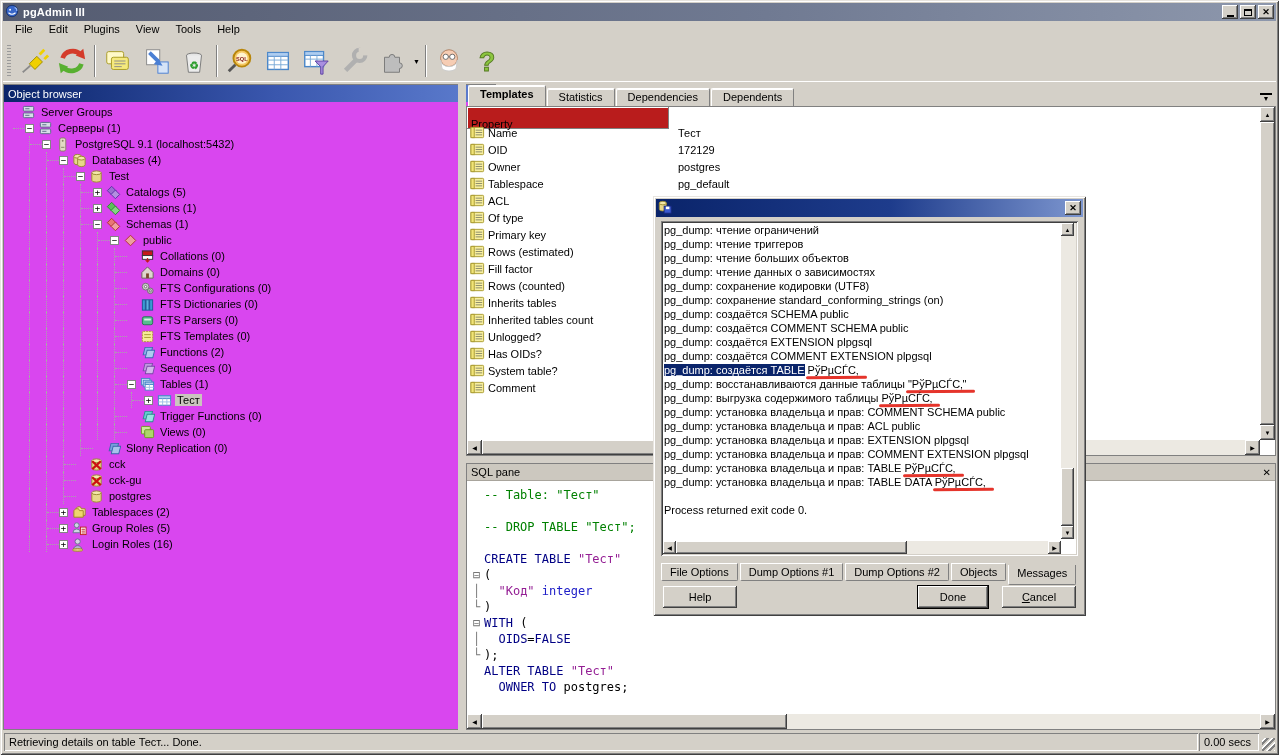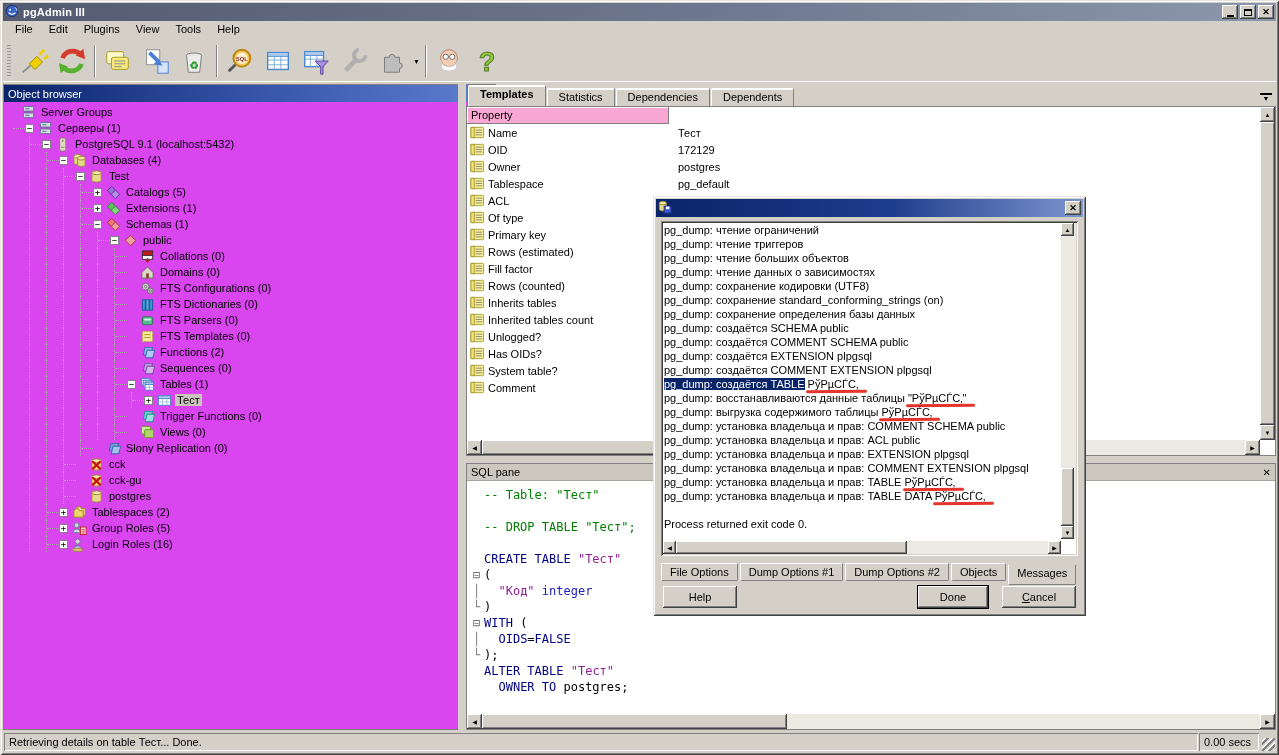--- a/index.html
+++ b/index.html
@@ -49,21 +49,21 @@
   .main-tabbar{position:absolute;left:466px;right:3px;top:84px;height:22px;display:flex;align-items:flex-end;padding-left:2px;}
   .mtab{height:18px;padding:2px 11px 0;margin-right:1px;background:#d4d0c8;
         border:1px solid #808080;border-bottom:none;border-top-color:#fff;border-left-color:#fff;
         box-shadow:inset 0 1px 0 #fff;border-radius:2px 2px 0 0;}
   .mtab.active{height:21px;font-weight:bold;background:#d4d0c8;position:relative;z-index:2;}
   .chev{margin-left:auto;margin-bottom:4px;margin-right:4px;width:12px;text-align:center;}
   .chev-bar{height:2px;background:#000;margin-bottom:1px;}
   .chev-tri{font-size:7px;line-height:6px;}
   .props-panel{position:absolute;left:466px;right:3px;top:106px;height:350px;background:#fff;border:1px solid #808080;}
   .prop-head{display:flex;height:17px;}
-  .ph-cell{background:#f9a8d4;box-shadow:inset -1px -1px 0 #808080, inset 1px 1px 0 #fff;padding:2px 4px;}
+  .ph-cell{background:#b91c1c;box-shadow:inset -1px -1px 0 #808080, inset 1px 1px 0 #fff;padding:11px 4px;}
   .ph-prop{width:202px;}
   .ph-val{flex:1;}
   .prow{display:flex;align-items:center;height:17px;padding-left:3px;}
   .prop-cell{width:199px;display:flex;align-items:center;gap:3px;}
   .pval{padding-left:9px;}
   .hscroll{position:absolute;height:15px;background:#ece9e2;}
   .vscroll{position:absolute;width:15px;background:#ece9e2;}
   .props-h{left:0;right:15px;bottom:0;}
   .props-v{right:0;top:0;bottom:15px;}
   .sarr{position:absolute;width:15px;height:15px;display:flex;align-items:center;justify-content:center;
@@ -1016,21 +1016,20 @@
       <span class="wbtn dlg-x">✕</span>
     </div>
     <div class="dlg-list sunken">
       <div class="dlg-msgs" id="dlg-msgs">
           <div class="mline"><span>pg_dump: чтение ограничений</span></div>
           <div class="mline"><span>pg_dump: чтение триггеров</span></div>
           <div class="mline"><span>pg_dump: чтение больших объектов</span></div>
           <div class="mline"><span>pg_dump: чтение данных о зависимостях</span></div>
           <div class="mline"><span>pg_dump: сохранение кодировки (UTF8)</span></div>
           <div class="mline"><span>pg_dump: сохранение standard_conforming_strings (on)</span></div>
-          <div class="mline"><span>pg_dump: сохранение определения базы данных</span></div>
           <div class="mline"><span>pg_dump: создаётся SCHEMA public</span></div>
           <div class="mline"><span>pg_dump: создаётся COMMENT SCHEMA public</span></div>
           <div class="mline"><span>pg_dump: создаётся EXTENSION plpgsql</span></div>
           <div class="mline"><span>pg_dump: создаётся COMMENT EXTENSION plpgsql</span></div>
           <div class="mline"><span class="msel">pg_dump: создаётся TABLE</span><span> </span><span class="mal">РўРµСЃС‚</span></div>
           <div class="mline"><span>pg_dump: восстанавливаются данные таблицы </span><span class="mal">"РўРµСЃС‚"</span></div>
           <div class="mline"><span>pg_dump: выгрузка содержимого таблицы </span><span class="mal">РўРµСЃС‚</span></div>
           <div class="mline"><span>pg_dump: установка владельца и прав: COMMENT SCHEMA public</span></div>
           <div class="mline"><span>pg_dump: установка владельца и прав: ACL public</span></div>
           <div class="mline"><span>pg_dump: установка владельца и прав: EXTENSION plpgsql</span></div>

